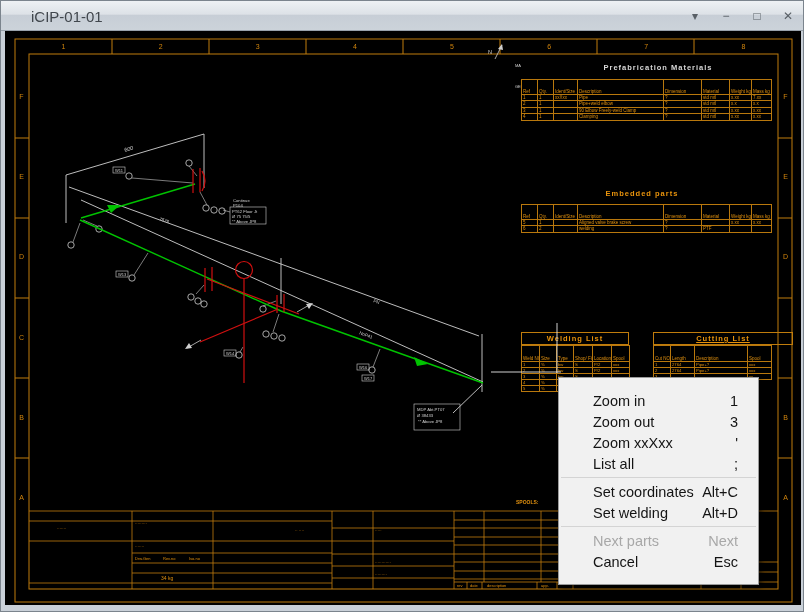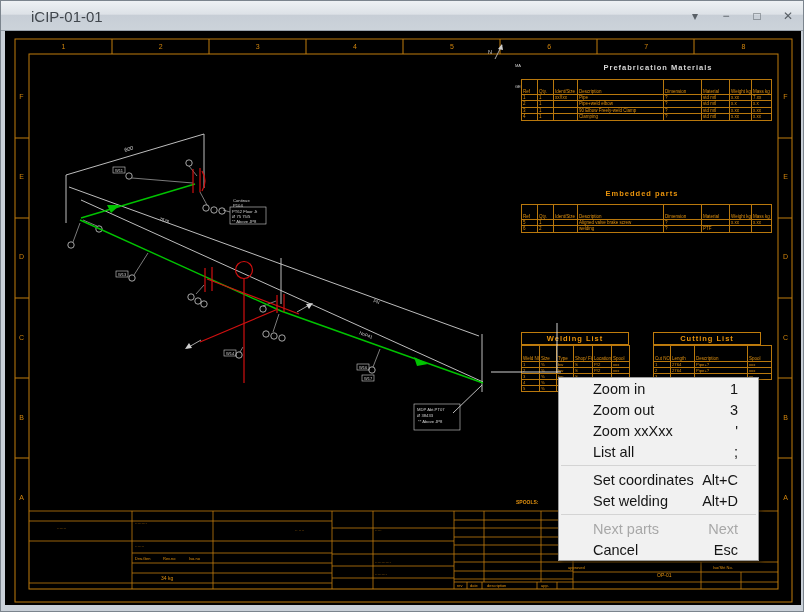--- a/index.html
+++ b/index.html
@@ -40,21 +40,21 @@
   
   .tb-text{position:absolute;color:#e0900f;font-size:4px;z-index:2;white-space:nowrap;}
   .tb-text.b5{font-size:5px;} .tb-text.bold{font-weight:bold;}
   
   #logo{position:absolute;left:31px;top:541px;display:flex;align-items:center;gap:4px;z-index:2;}
   #logo-text{font-size:21px;font-weight:bold;letter-spacing:0.5px;color:transparent;
      -webkit-text-stroke:1px #e08a0c;line-height:20px;}
   @supports not (-webkit-text-stroke:1px #000){ #logo-text{color:#e08a0c;} }
   
   #context-menu{position:absolute;left:557px;top:376px;width:201px;z-index:10;background:#f1f1f1;
-     border:1px solid #9b9b9b;box-shadow:3px 3px 4px rgba(0,0,0,0.45);padding:0 0;}
+     border:1px solid #9b9b9b;box-shadow:3px 3px 4px rgba(0,0,0,0.45);padding:12px 0;}
   .mi{height:21px;display:flex;align-items:center;justify-content:space-between;
       padding:0 20px 0 34px;font-size:14.5px;color:#141414;}
   .mi .mi-key{color:#141414;}
   .mi.disabled,.mi.disabled .mi-key{color:#a8a8a8;}
   .mi-sep{height:1px;background:#d4d4d4;margin:3px 2px;}
 </style>
 </head>
 <body>
 
 <div id="window">
@@ -386,21 +386,21 @@
           <td>5</td>
           <td>%</td>
           <td>bw</td>
           <td></td>
           <td></td>
           <td></td>
         </tr>
       </tbody>
   </table>
 
-  <div class="mini-title" style="left:652px;top:331px;width:108px;height:13px;">Cutting List</div>
+  <div class="mini-title" style="left:652px;top:331px;width:140px;height:13px;text-decoration:underline;">Cutting List</div>
   <table class="datatable mini" style="left:652px;top:344px;width:118px;">
     <colgroup>
         <col style="width:17px">
         <col style="width:24px">
         <col style="width:53px">
         <col style="width:24px">
       </colgroup>
     <thead>
         <tr>
           <th>Cut NO.</th>

